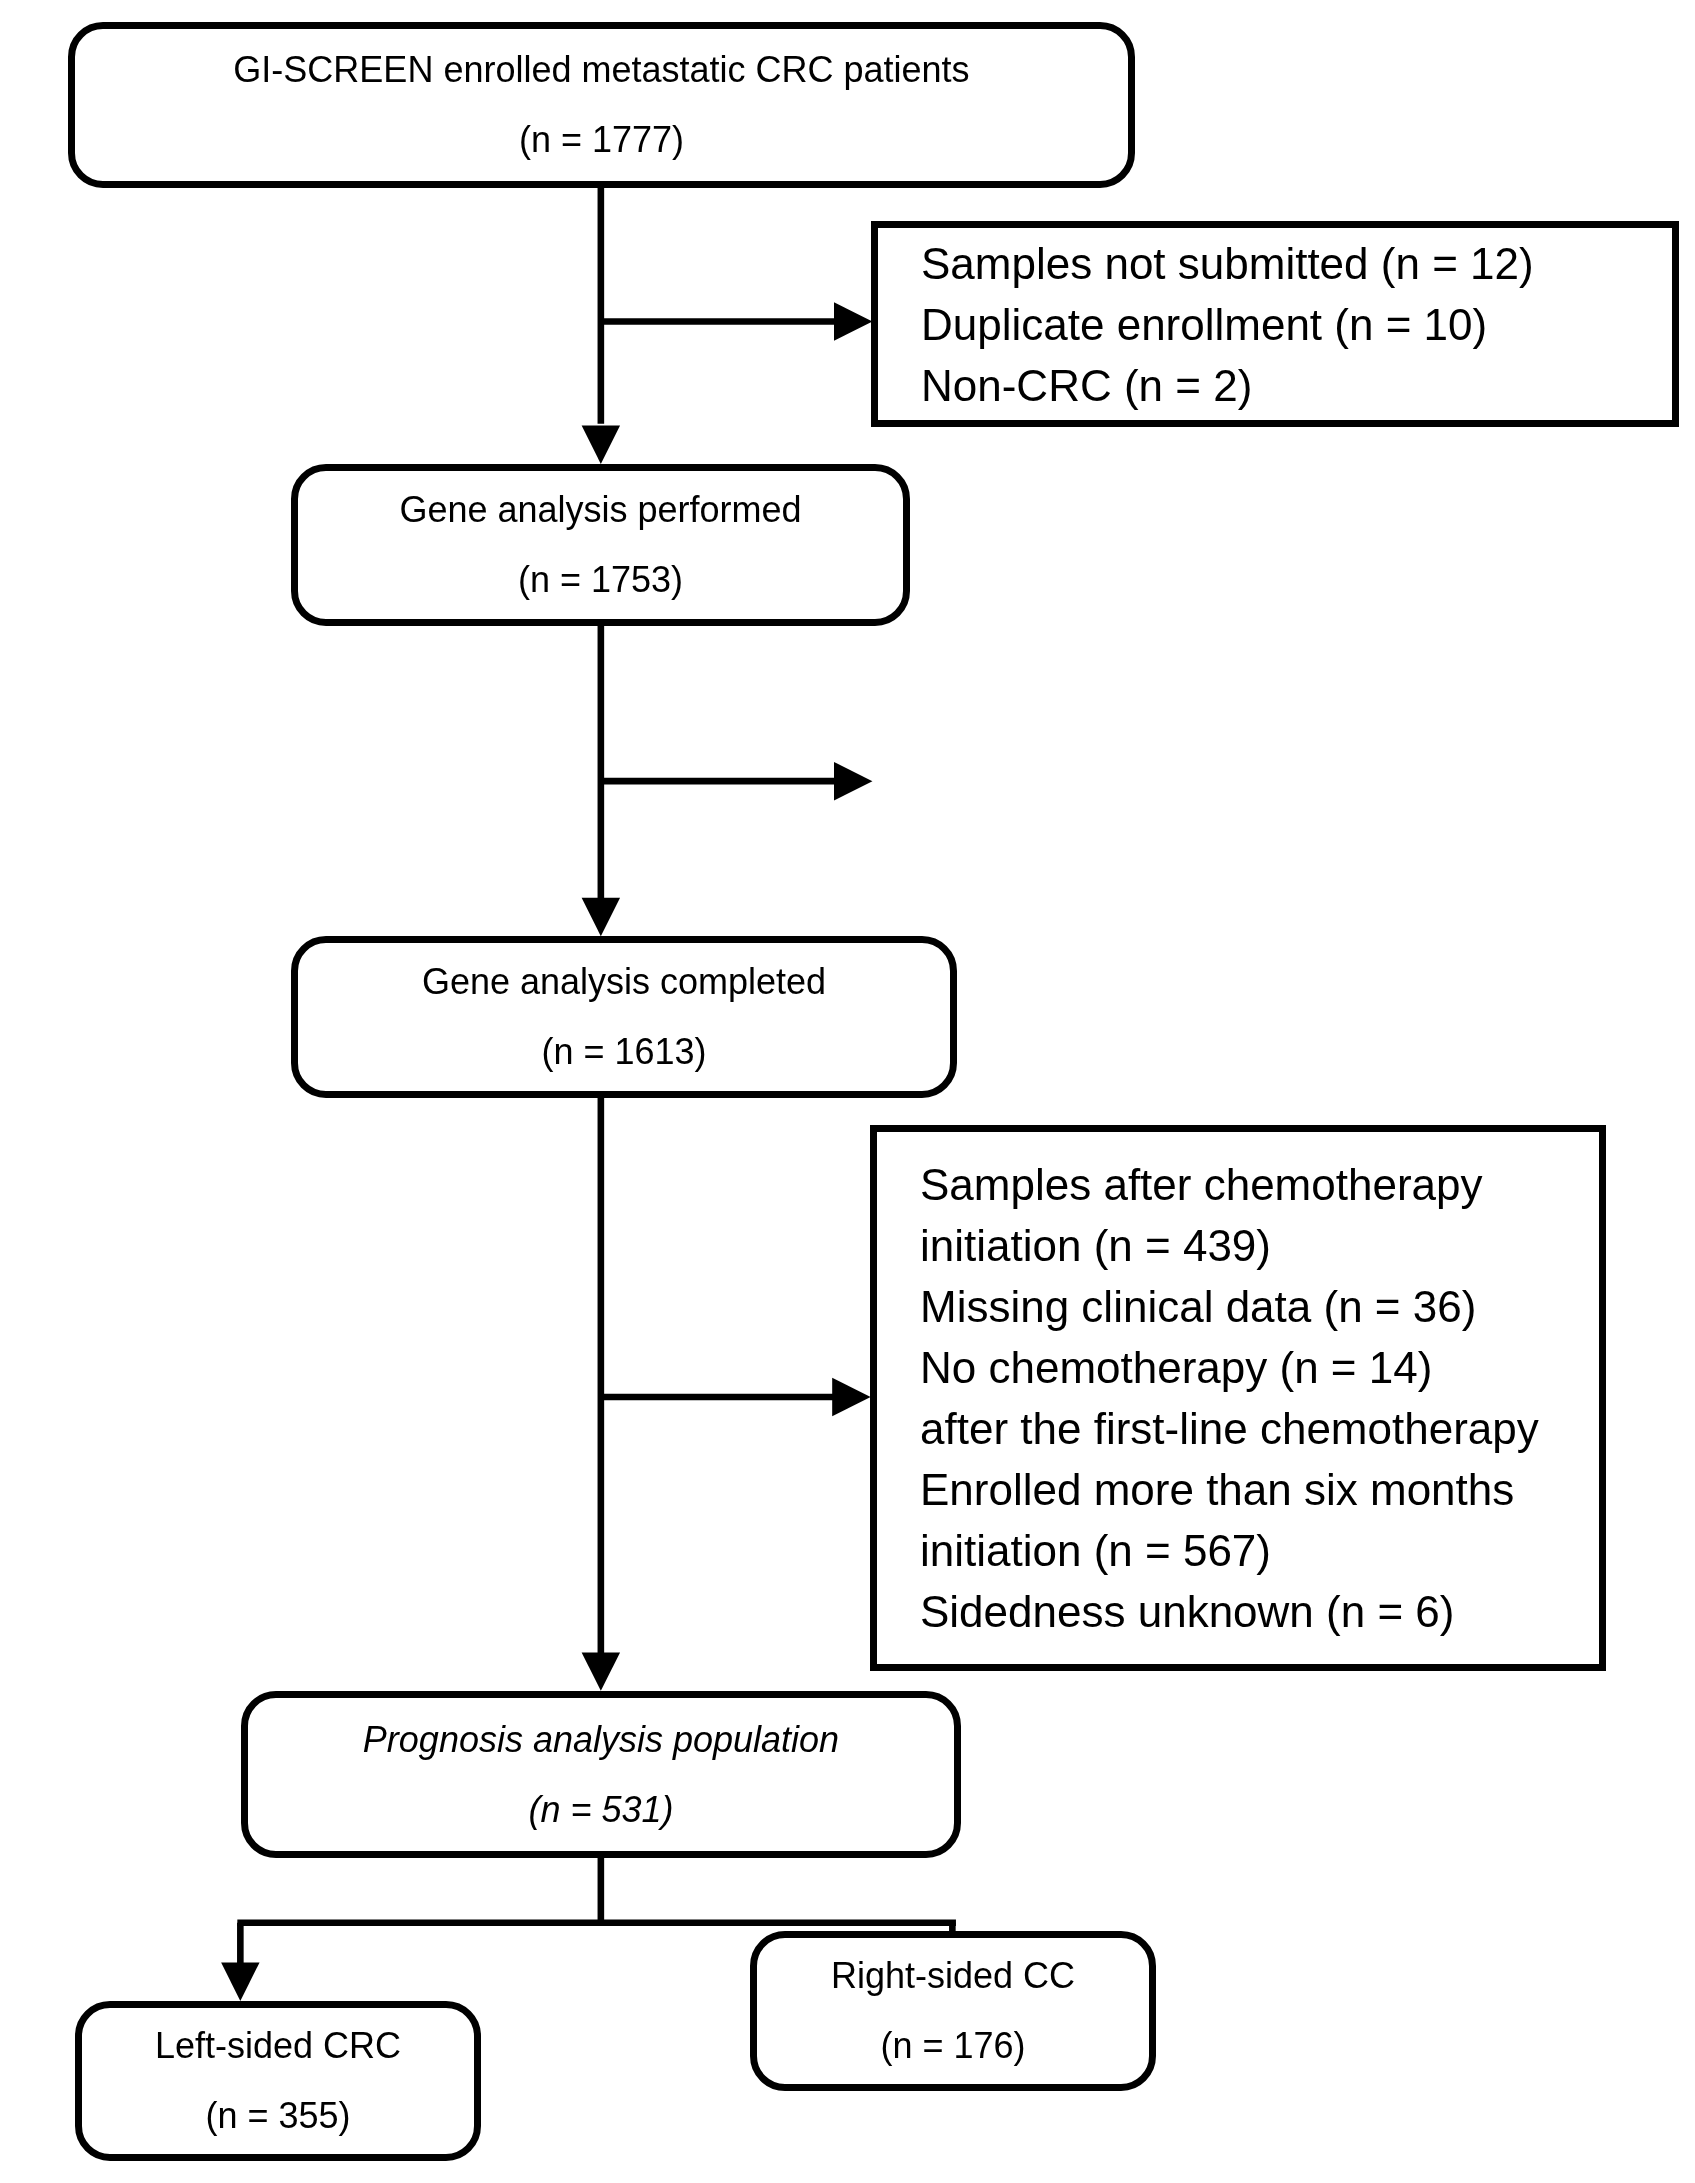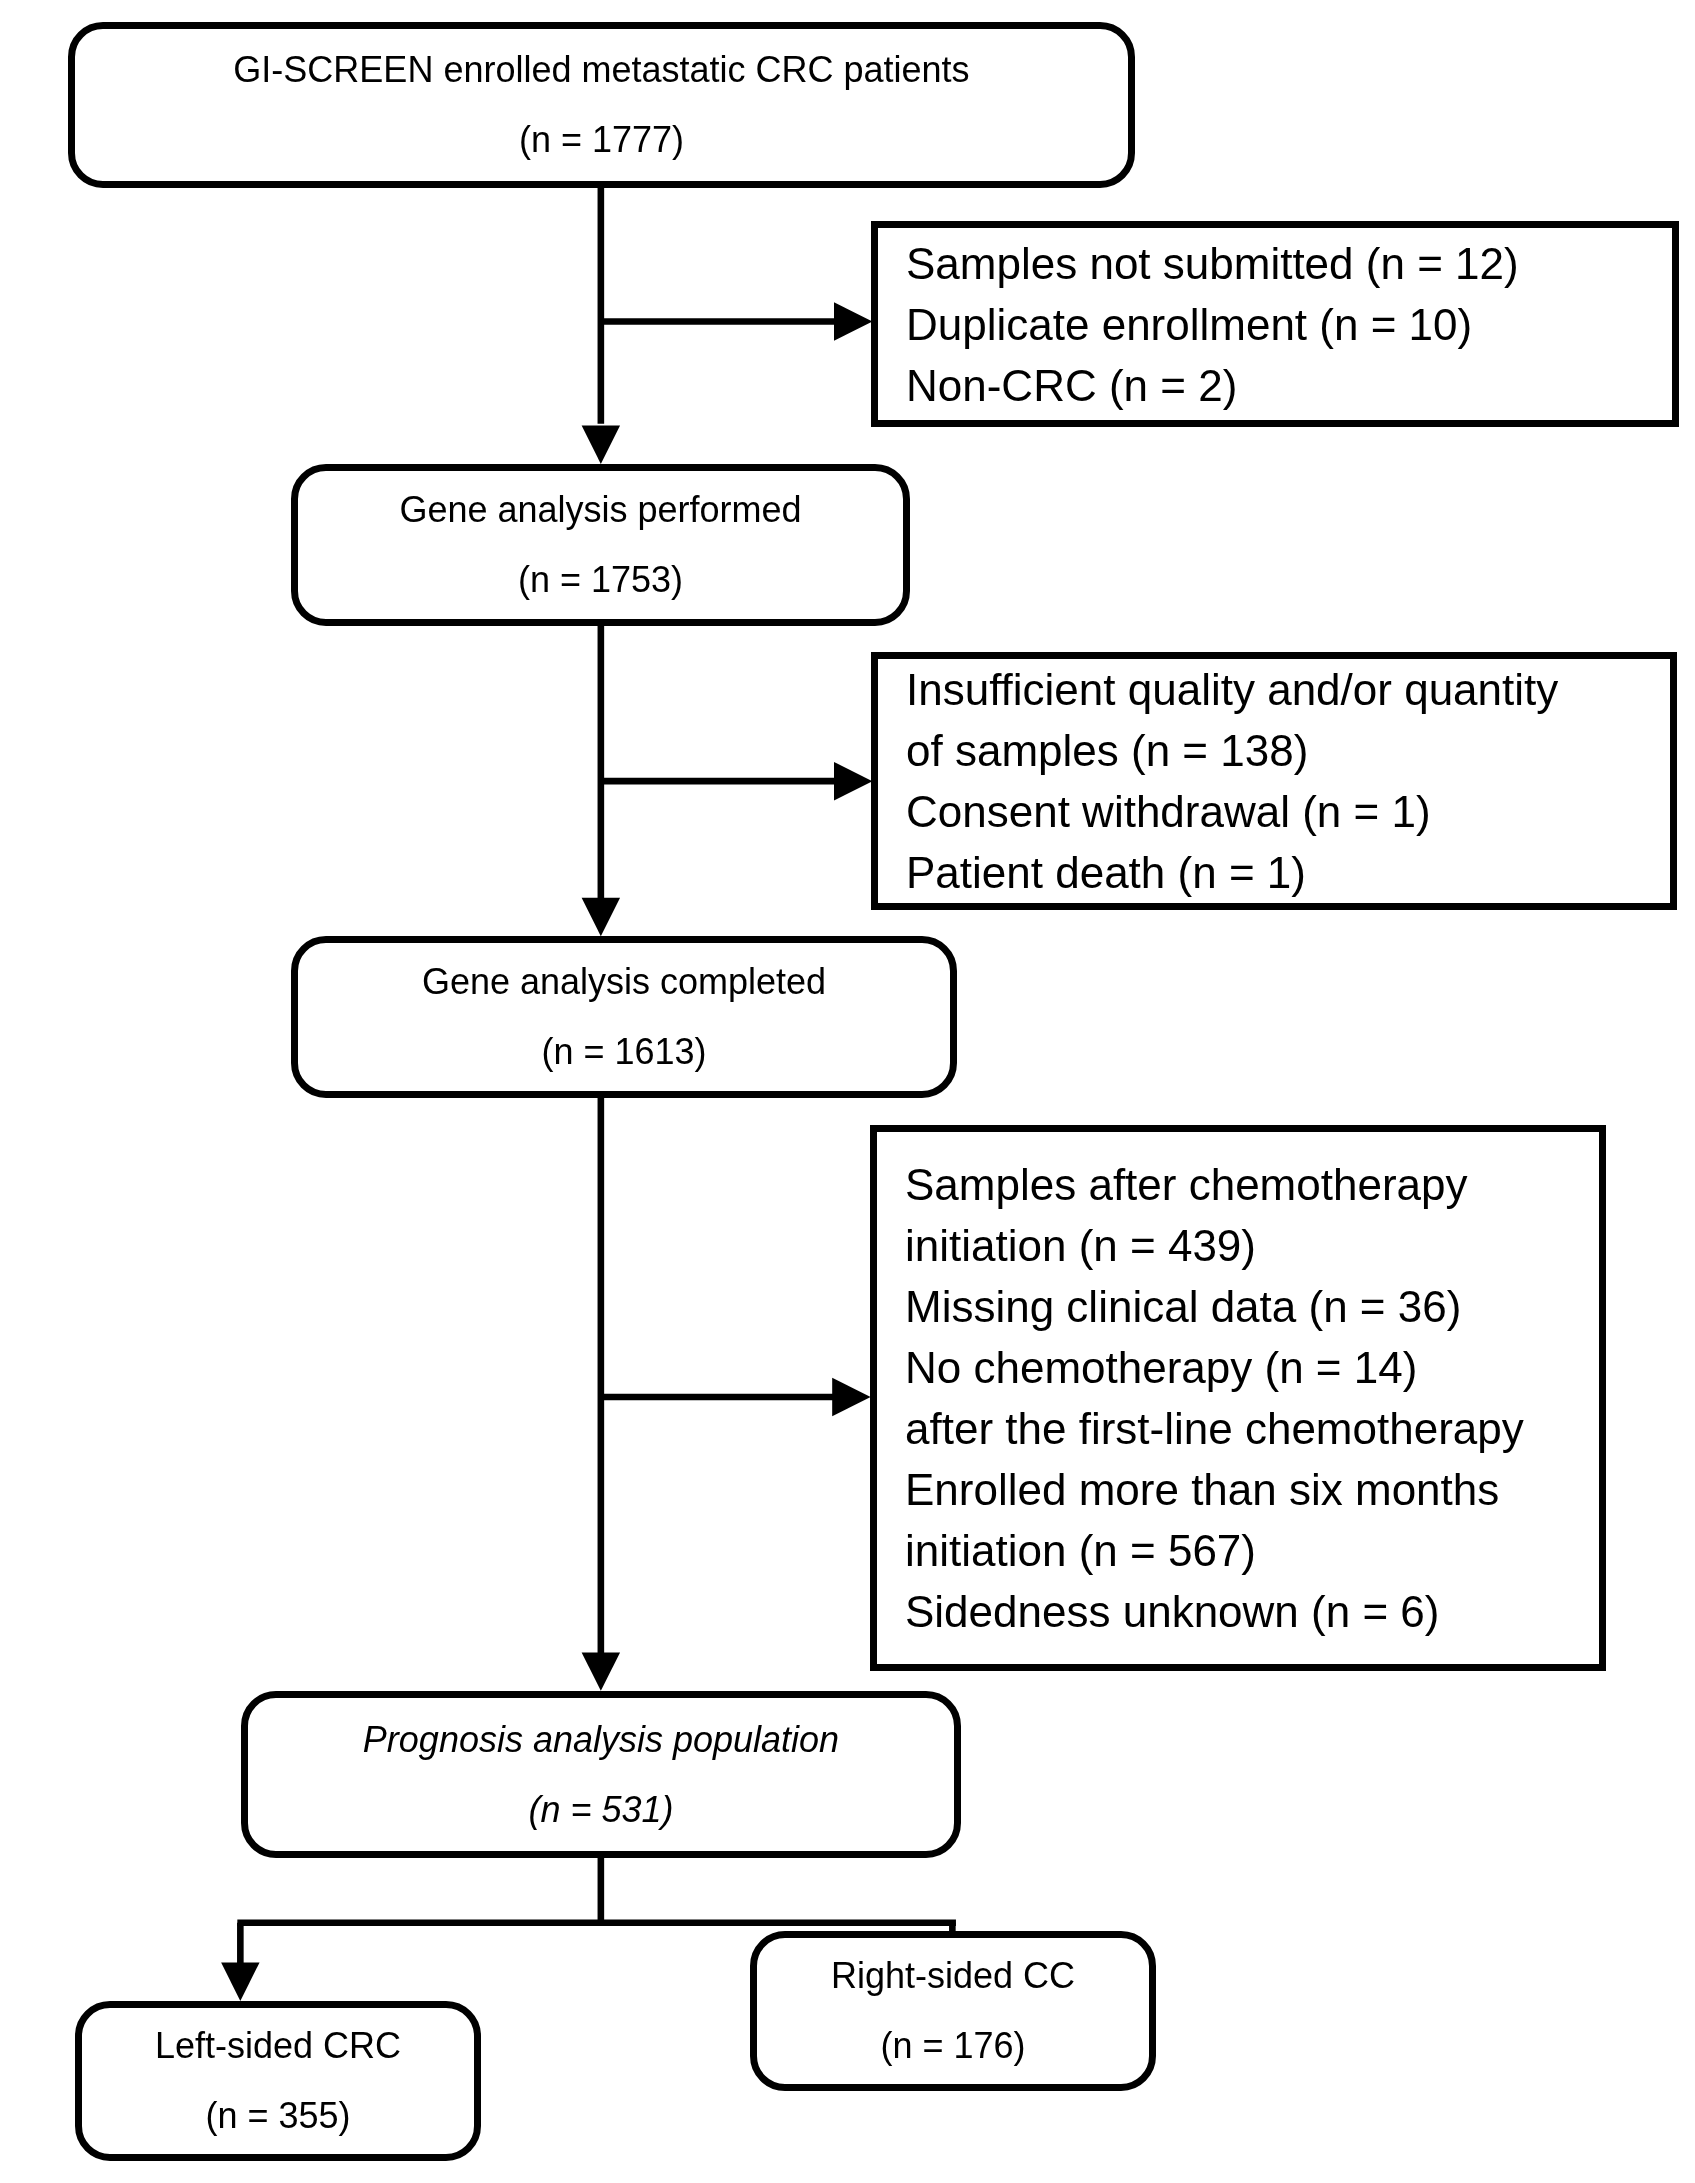--- a/index.html
+++ b/index.html
@@ -28,21 +28,21 @@
   }
   .node {
     border-radius: 35px;
     align-items: center;
     text-align: center;
   }
   .excl {
     border-radius: 0;
     align-items: flex-start;
     text-align: left;
-    padding-left: 28px;
+    padding-left: 43px;
     padding-right: 7.2px;
   }
   .node .ln {
     font-size: 36px;
     line-height: 70px;
     white-space: nowrap;
   }
   .excl .ln {
     font-size: 44px;
     line-height: 61px;
@@ -115,26 +115,20 @@
     <div class="ln">Right-sided CC</div>
     <div class="ln">(n = 176)</div>
   </div>
 
   <div class="box excl" style="left:871px; top:221px; width:808px; height:206px;">
     <div class="ln">Samples not submitted (n = 12)</div>
     <div class="ln">Duplicate enrollment (n = 10)</div>
     <div class="ln">Non-CRC (n = 2)</div>
   </div>
 
-  <div class="box excl" style="left:871px; top:652px; width:806px; height:258px;">
-    <div class="ln">Insufficient quality and/or quantity</div>
-    <div class="ln">of samples (n = 138)</div>
-    <div class="ln">Consent withdrawal (n = 1)</div>
-    <div class="ln">Patient death (n = 1)</div>
-  </div>
 
   <div class="box excl" style="left:870px; top:1125px; width:736px; height:546px;">
     <div class="ln">Samples after chemotherapy</div>
     <div class="ln">initiation (n = 439)</div>
     <div class="ln">Missing clinical data (n = 36)</div>
     <div class="ln">No chemotherapy (n = 14)</div>
     <div class="ln">after the first-line chemotherapy</div>
     <div class="ln">Enrolled more than six months</div>
     <div class="ln">initiation (n = 567)</div>
     <div class="ln">Sidedness unknown (n = 6)</div>

